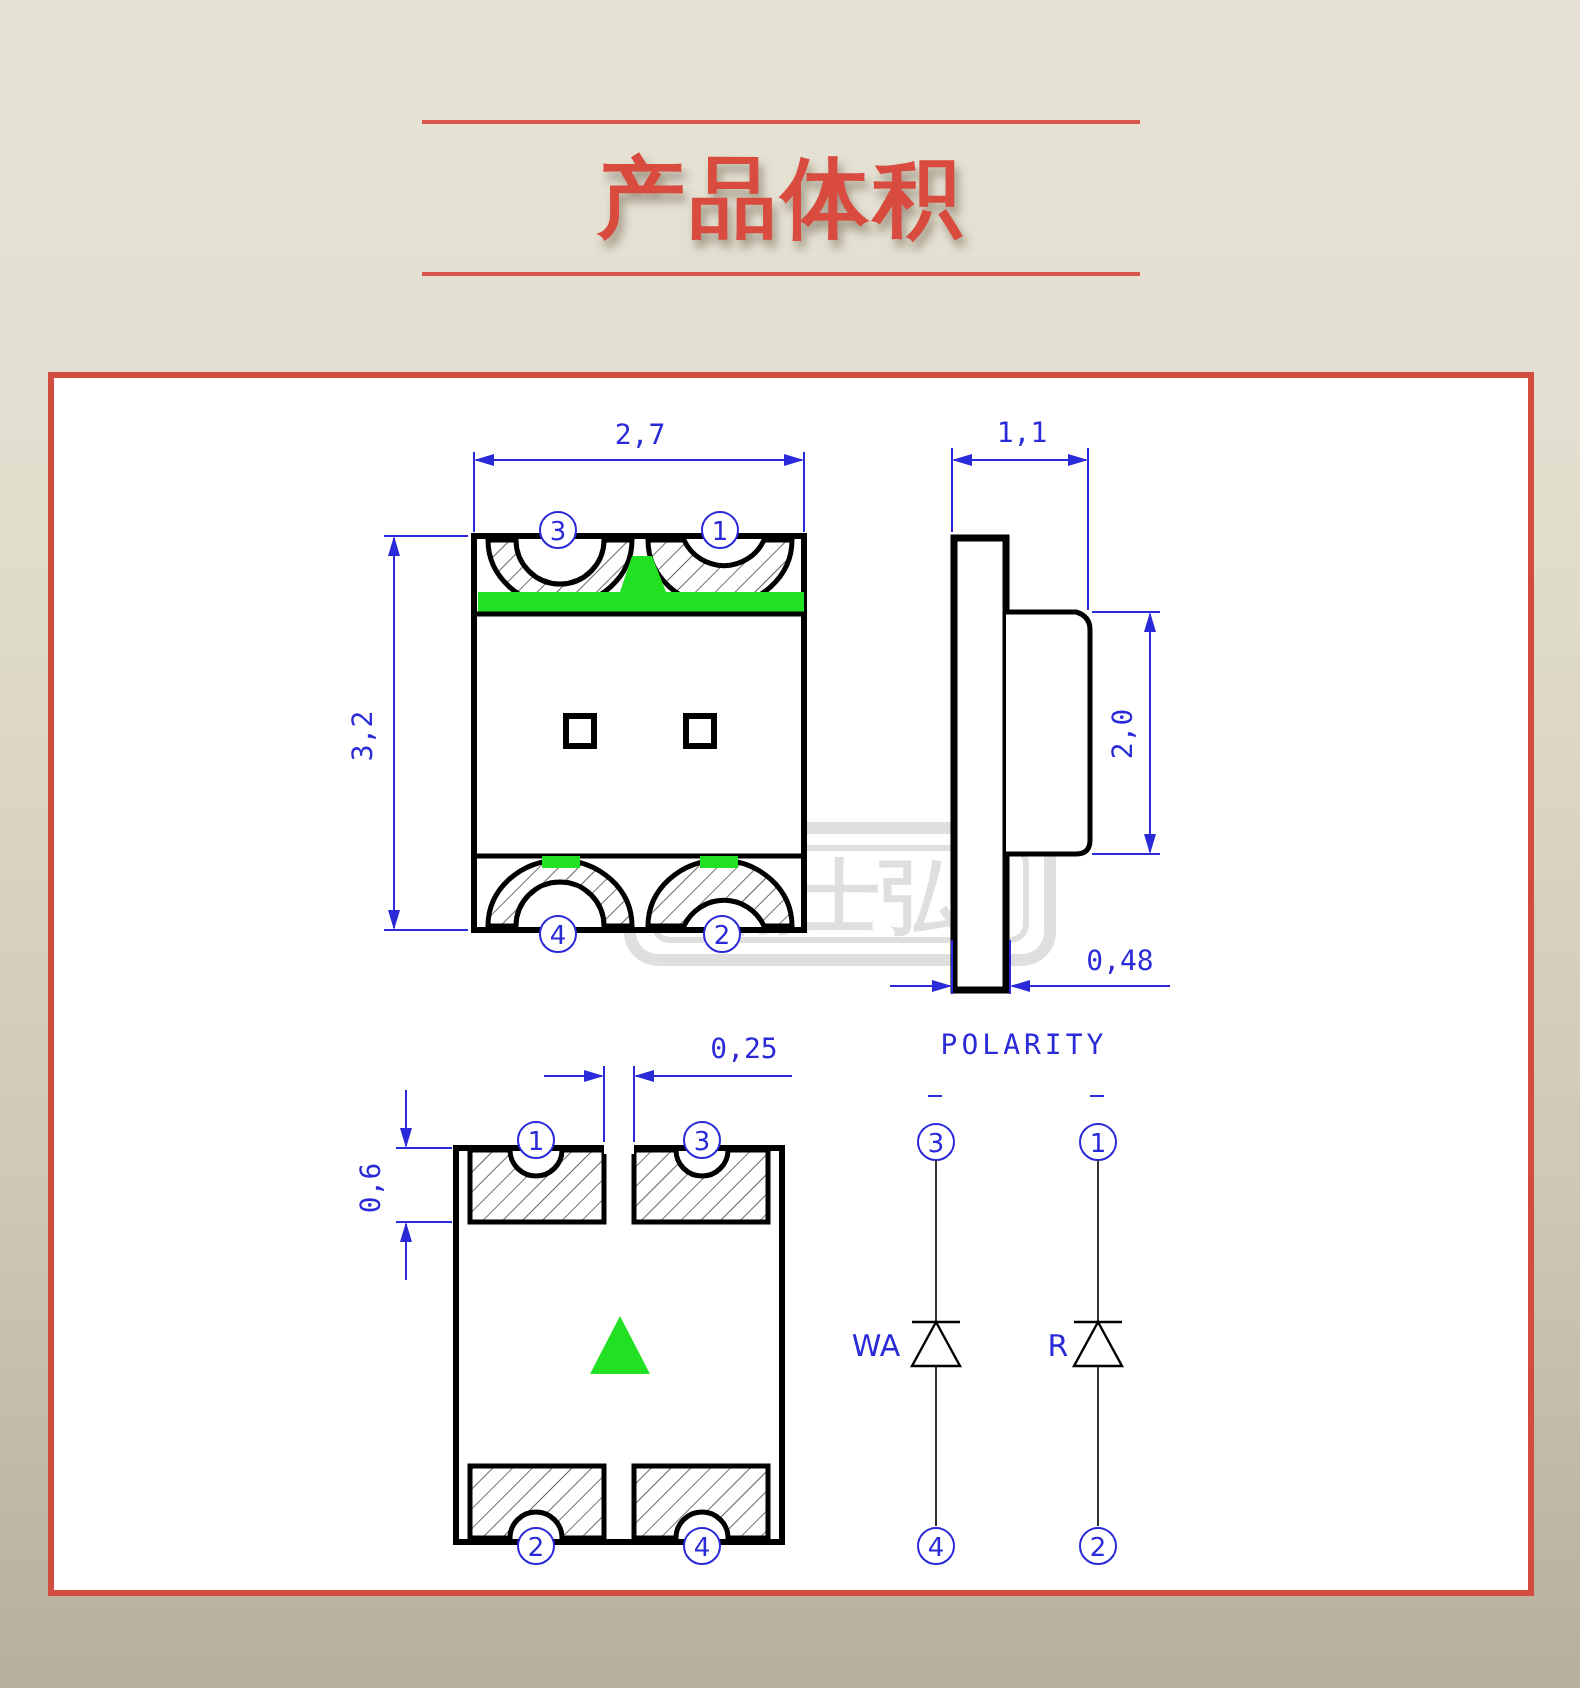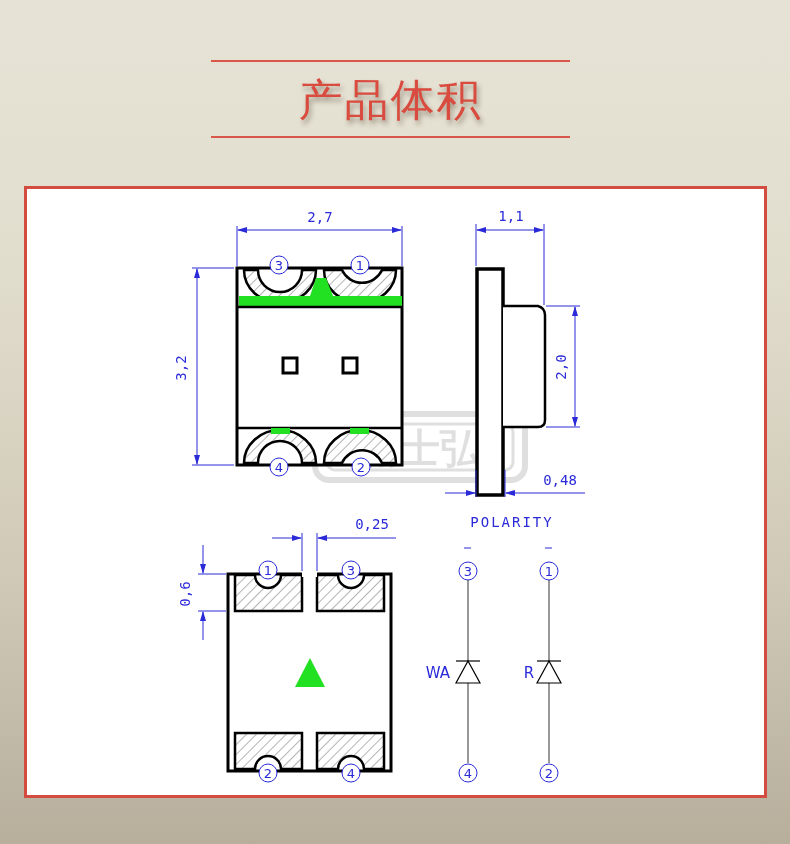--- a/index.html
+++ b/index.html
@@ -6,21 +6,21 @@
   body {
     width: 790px; height: 844px; overflow: hidden; position: relative;
     background: linear-gradient(to bottom, #e6e3d6 0%, #e2dece 30%, #cfc8b6 70%, #b7af9c 100%);
     font-family: "DejaVu Sans", "Liberation Sans", sans-serif;
   }
   .hdr-line { position: absolute; left: 211px; width: 359px; height: 2px; background: #d9574a; }
   .hdr-line.top { top: 60px; }
   .hdr-line.bot { top: 136px; }
   .title {
     position: absolute; left: 211px; width: 359px; top: 72px; height: 56px;
-    text-align: center; font-size: 44px; line-height: 56px; font-weight: normal;
+    text-align: center; font-size: 44px; line-height: 56px; font-weight: bold;
     color: #d94b3e; letter-spacing: 2px;
     text-shadow: 2px 4px 5px rgba(80,60,40,0.45);
     font-family: "DejaVu Sans", sans-serif;
   }
   .panel {
     position: absolute; left: 24px; top: 186px; width: 737px; height: 606px;
     background: #ffffff; border: 3px solid #d24c3f;
   }
   svg.drawing { position: absolute; left: 0; top: 0; }
   .dim { fill: #2a2ad8; font-family: "DejaVu Sans Mono", monospace; font-size: 14px; }

